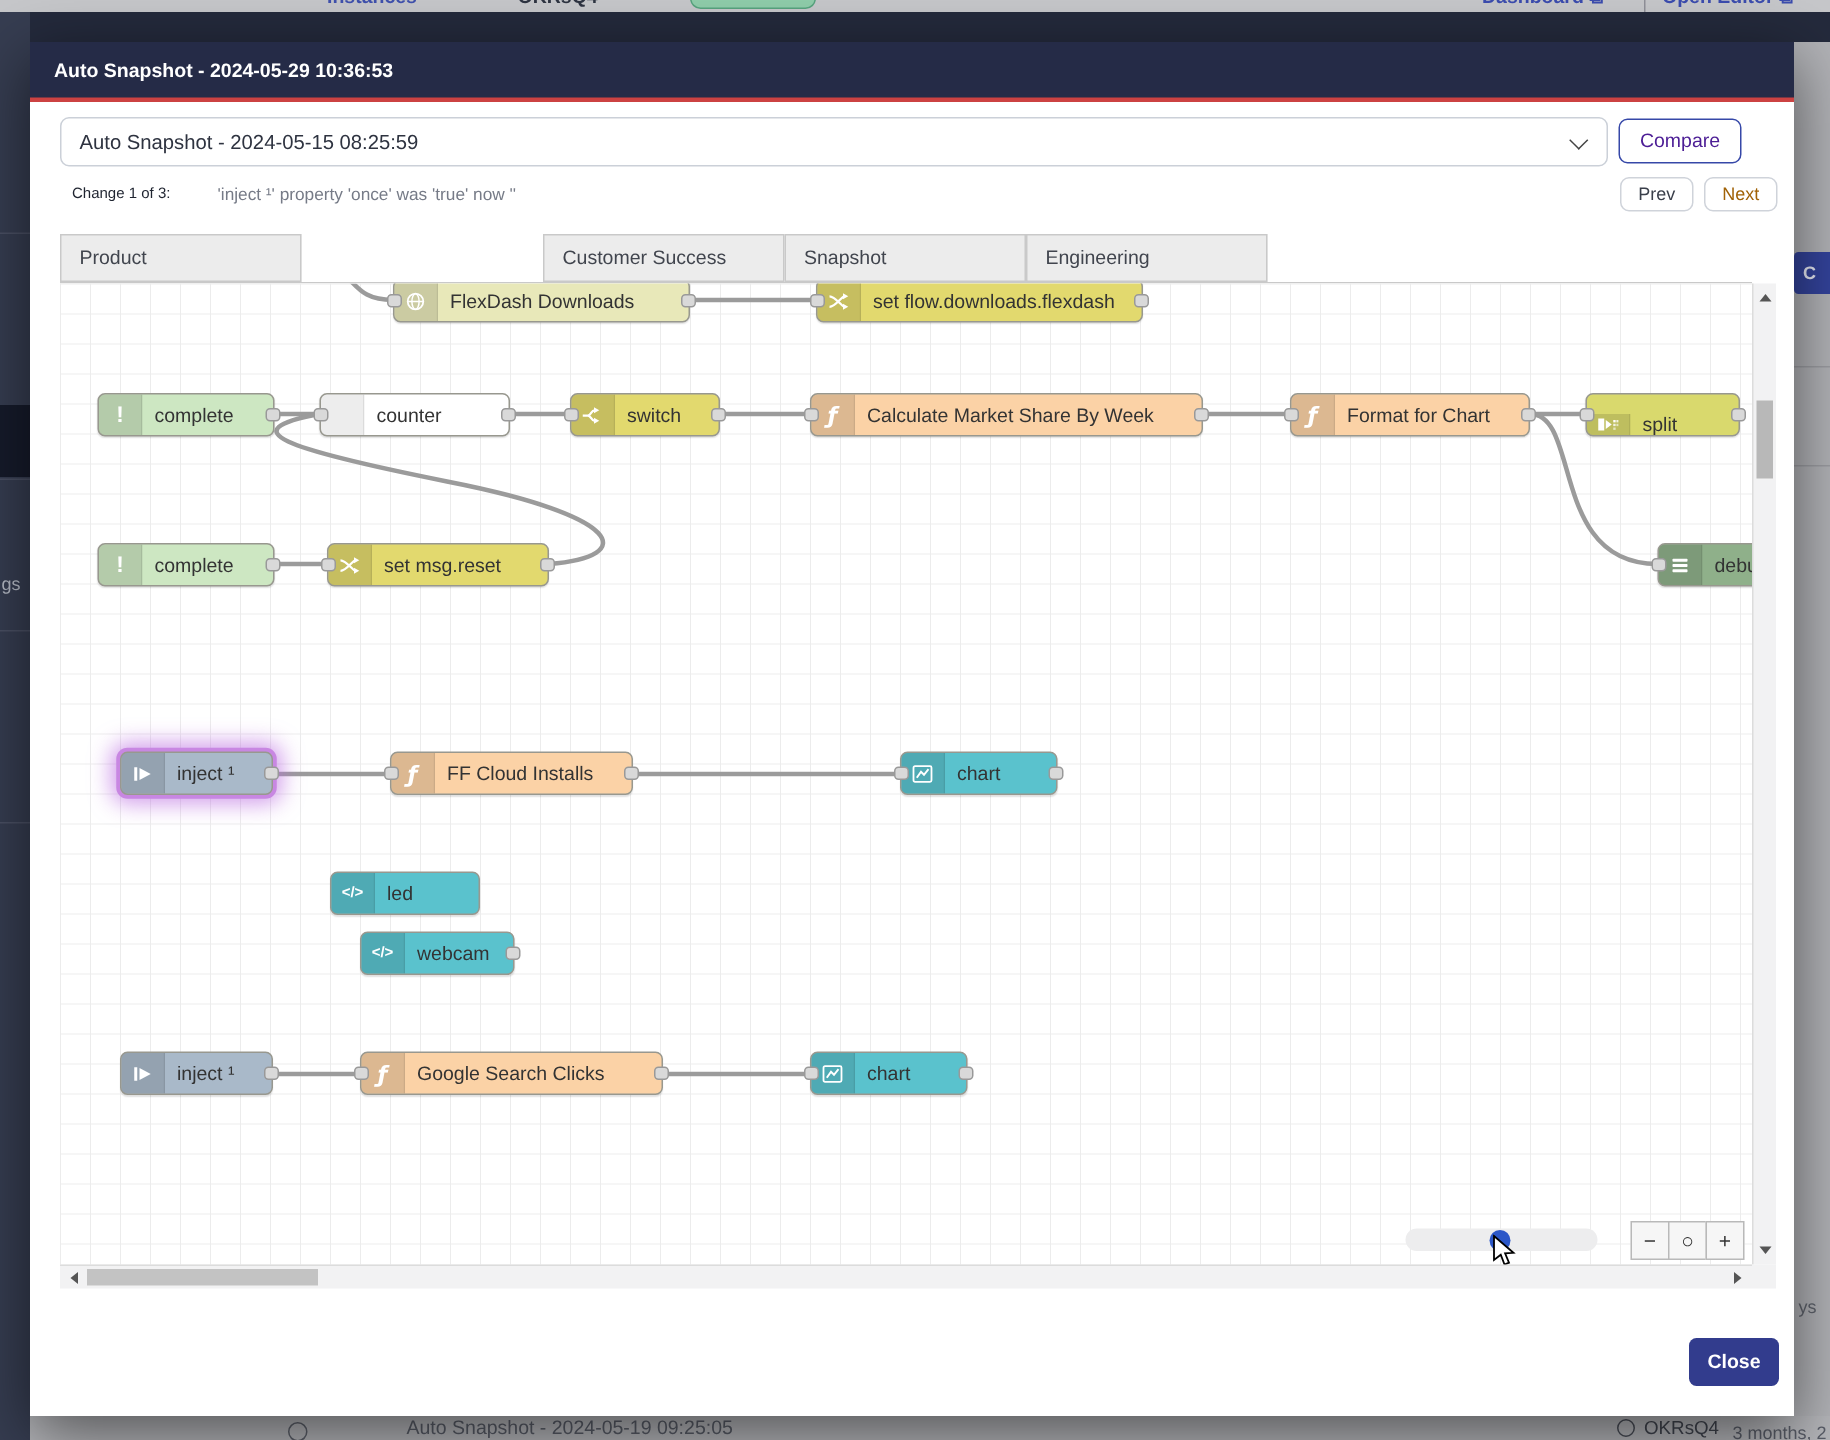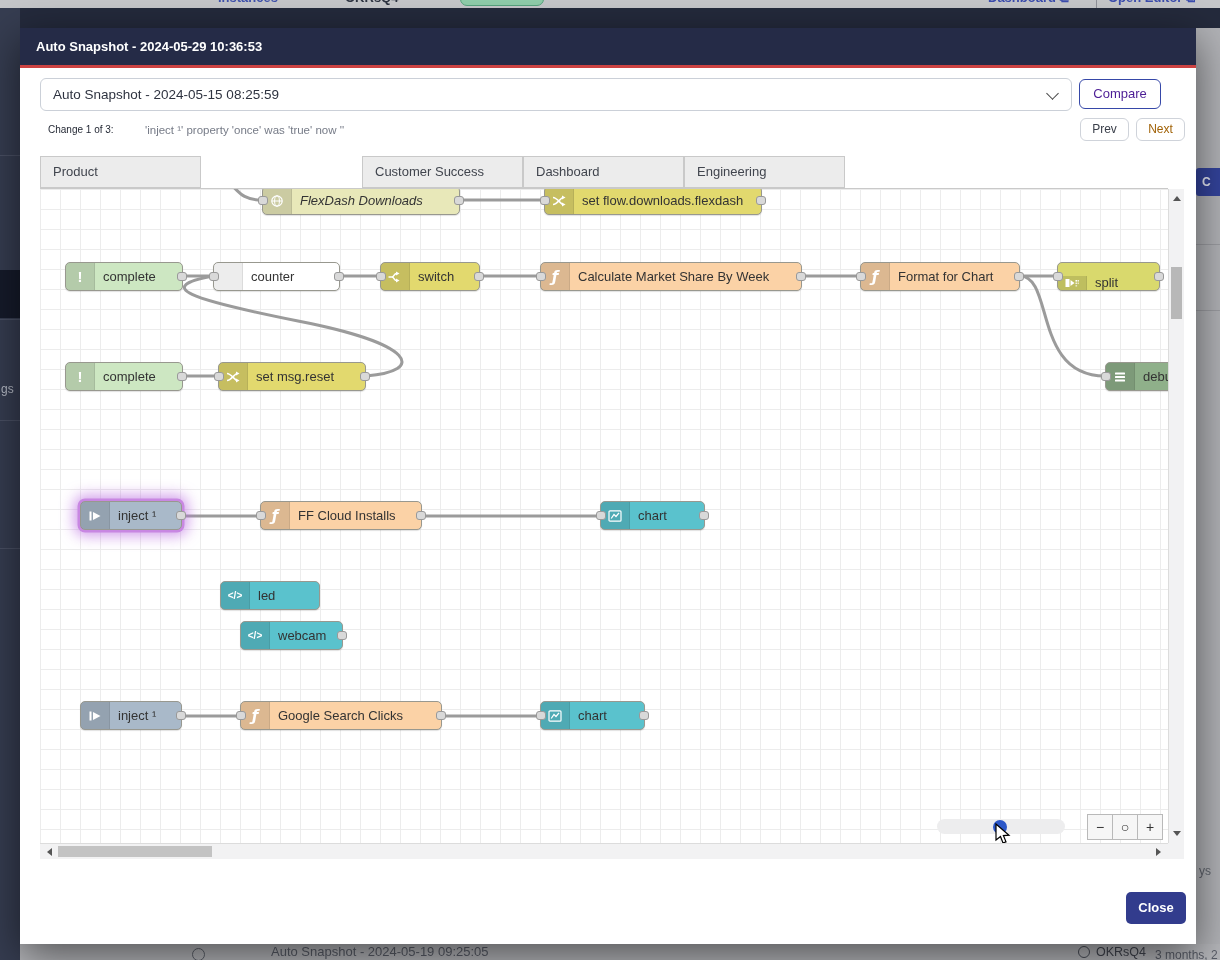--- a/index.html
+++ b/index.html
@@ -51,21 +51,21 @@
   .wires{position:absolute;left:0;top:0;pointer-events:none;}
   .wires path{stroke:#9b9b9b;stroke-width:3;fill:none;stroke-linecap:round;}
 
   .node{position:absolute;height:29px;border:1px solid #98988f;border-radius:5px;box-sizing:border-box;display:flex;align-items:stretch;box-shadow:0 1px 1px rgba(0,0,0,0.12);cursor:pointer;}
   .node .nicon{width:28px;flex:0 0 28px;background:rgba(0,0,0,0.12);border-right:1px solid rgba(0,0,0,0.08);display:flex;align-items:center;justify-content:center;border-radius:4px 0 0 4px;color:#fff;}
   .node .nlabel{font-size:13px;color:#333;display:flex;align-items:center;padding:0 10px 0 8px;white-space:nowrap;overflow:hidden;}
   .node--complete{background:#cde7c2;}
   .node--plain{background:#fff;}
   .node--plain .nicon{background:rgba(0,0,0,0.07);}
   .node--change{background:#e2d96e;}
-  .node--http{background:#e8e8b9;font-style:italic;}
+  .node--http{background:#e8e8b9;}
   .node--function{background:#fbd2a6;}
   .node--split{background:#d9d96d;align-items:flex-end;}
   .node--debug{background:#8fb08a;}
   .node--inject{background:#a9b9c9;}
   .node--ui{background:#5ac2cd;}
   .node--glow{box-shadow:0 0 0 2.5px #c887e2,0 0 14px 6px rgba(186,107,224,0.65);}
   .port{position:absolute;top:50%;width:10px;height:9px;margin-top:-4.5px;background:#d9d9d9;border:1px solid #999;border-radius:3px;box-sizing:border-box;cursor:crosshair;}
   .port.in{left:-5px;}
   .port.out{right:-5px;}
   .excl{font-weight:bold;font-size:15px;}
@@ -143,21 +143,21 @@
     <div class="change-row">
       <span class="change-label">Change 1 of 3:</span>
       <span class="change-detail">'inject ¹' property 'once' was 'true' now ''</span>
       <span class="btn prev-btn">Prev</span>
       <span class="btn next-btn">Next</span>
     </div>
 
     <div class="tabs">
       <div class="tab" style="left:0;">Product</div>
       <div class="tab" style="left:322px;">Customer Success</div>
-      <div class="tab" style="left:483px;">Dashboard</div>
+      <div class="tab" style="left:483px;">Snapshot</div>
       <div class="tab" style="left:644px;">Engineering</div>
     </div>
 
     <div class="canvas">
       <svg class="wires" width="1128" height="654">
         <path d="M180,-12 C198,-4 196,11 222,11"></path>
         <path d="M420,11 C448,11 476,11 504,11"></path>
         <path d="M143,87 C153,87 163,87 173,87"></path>
         <path d="M300,87 C313,87 327,87 340,87"></path>
         <path d="M440,87 C460,87 480,87 500,87"></path>

